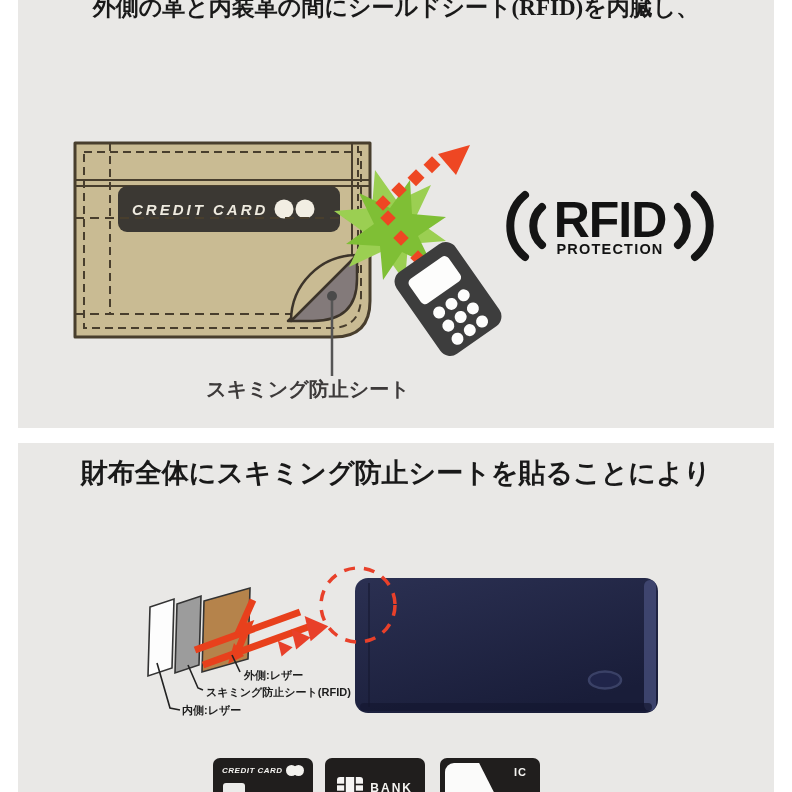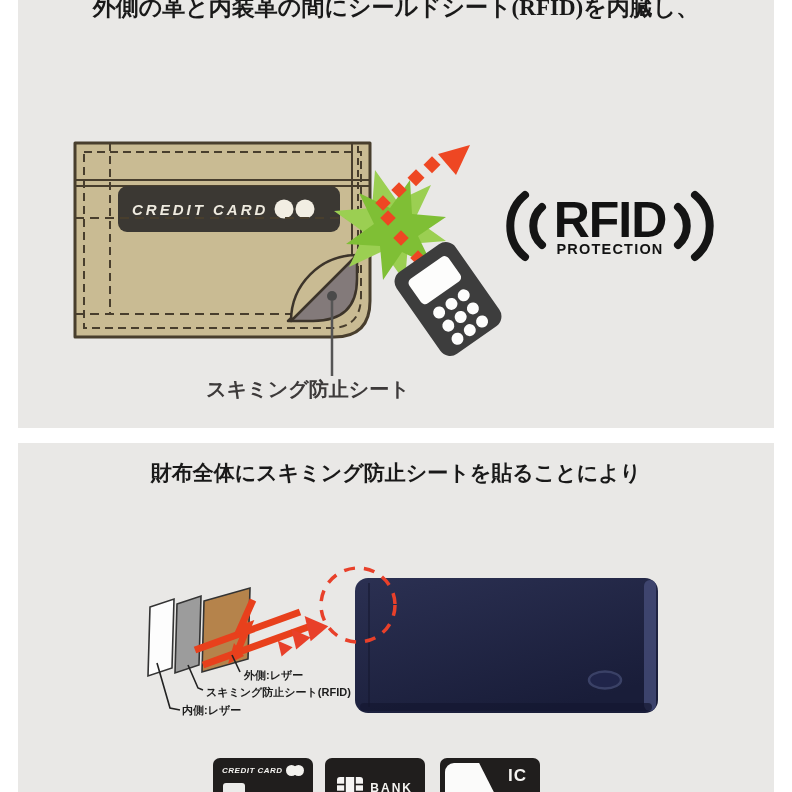--- a/index.html
+++ b/index.html
@@ -10,21 +10,21 @@
   }
   .panel{position:absolute;left:18px;width:756px;background:#e9e8e6;}
   #panel1{top:0;height:428px;}
   #panel2{top:443px;height:349px;}
   .heading{
     position:absolute;left:0;right:0;text-align:center;
     font-family:"Liberation Serif","DejaVu Serif",serif;
     font-weight:700;color:#191919;
   }
   #heading1{top:-9px;font-size:23px;line-height:33px;}
-  #heading2{top:456px;font-size:21px;line-height:34px;}
+  #heading2{top:456px;font-size:27px;line-height:34px;}
   .abs{position:absolute;}
   #sheet-label{
     left:175px;top:376px;width:210px;text-align:center;
     font-family:"Liberation Serif","DejaVu Serif",serif;
     font-weight:700;font-size:20px;color:#3d3a3a;margin-left:28px;
   }
   
   .fcard{
     position:absolute;top:758px;width:100px;height:60px;
     background:#201e1d;border-radius:7px;color:#f5f4f1;
@@ -36,21 +36,21 @@
   .cc-dots span{width:11px;height:11px;border-radius:50%;background:#f3f2ee;display:block;}
   .cc-dots span+span{margin-left:-4px;}
   .cc-chip{width:22px;height:15px;background:#ececea;border-radius:3px;margin:7px 0 0 10px;}
   #fcard2{display:flex;align-items:center;justify-content:space-between;padding:0 12px;box-sizing:border-box;}
   .bank-text{font-size:12px;font-weight:700;letter-spacing:2px;}
   #fcard3 .ic-shape{
     position:absolute;left:5px;top:5px;width:62px;height:55px;background:#fbfbfa;
     clip-path:polygon(0 0,55% 0,100% 100%,0 100%);
     border-top-left-radius:9px;
   }
-  #fcard3 .ic-text{position:absolute;right:13px;top:8px;font-size:17px;font-weight:700;letter-spacing:1px;}
+  #fcard3 .ic-text{position:absolute;right:13px;top:8px;font-size:11px;font-weight:700;letter-spacing:1px;}
   svg text{font-family:"Liberation Sans","DejaVu Sans",sans-serif;}
 </style>
 </head>
 <body>
 
 <div class="panel" id="panel1"></div>
 <div class="panel" id="panel2"></div>
 
 <div class="heading" id="heading1">
   <div>外側の革と内装革の間にシールドシート(RFID)を内臓し、</div>

